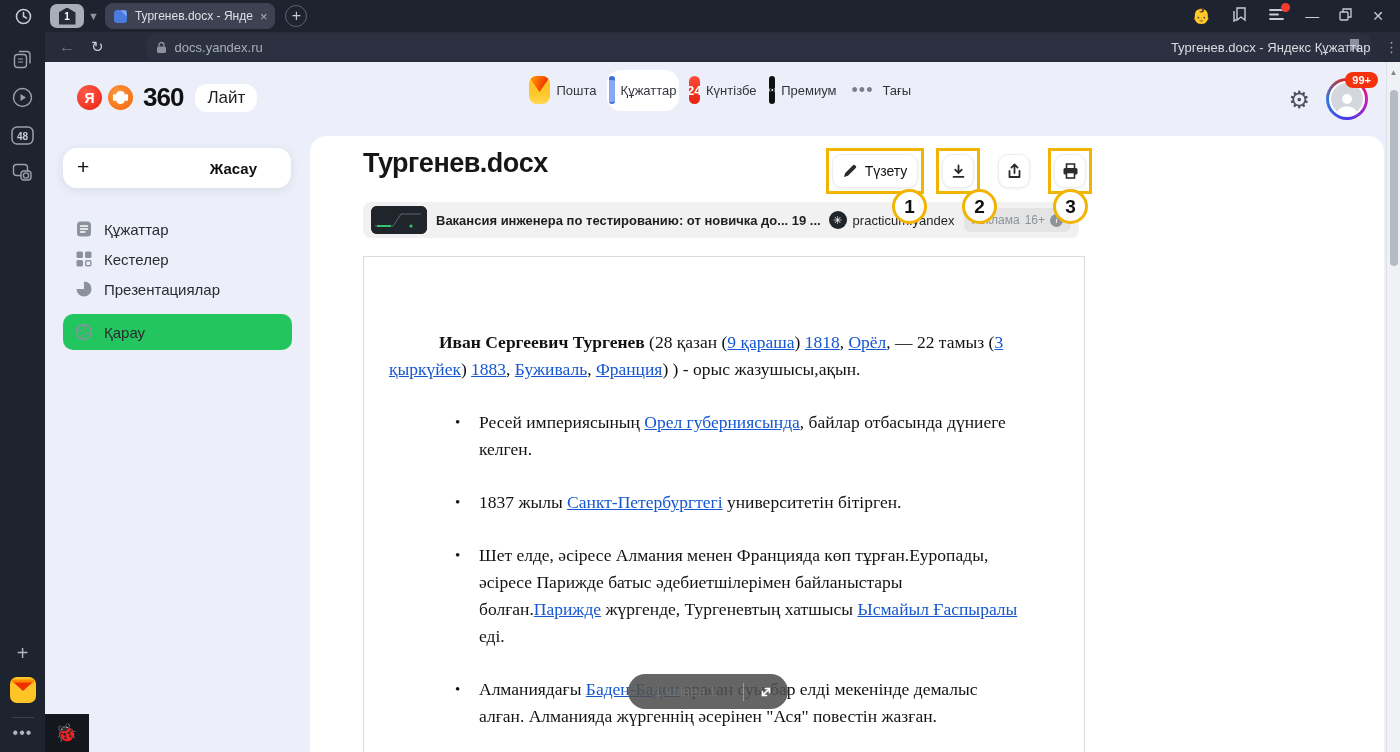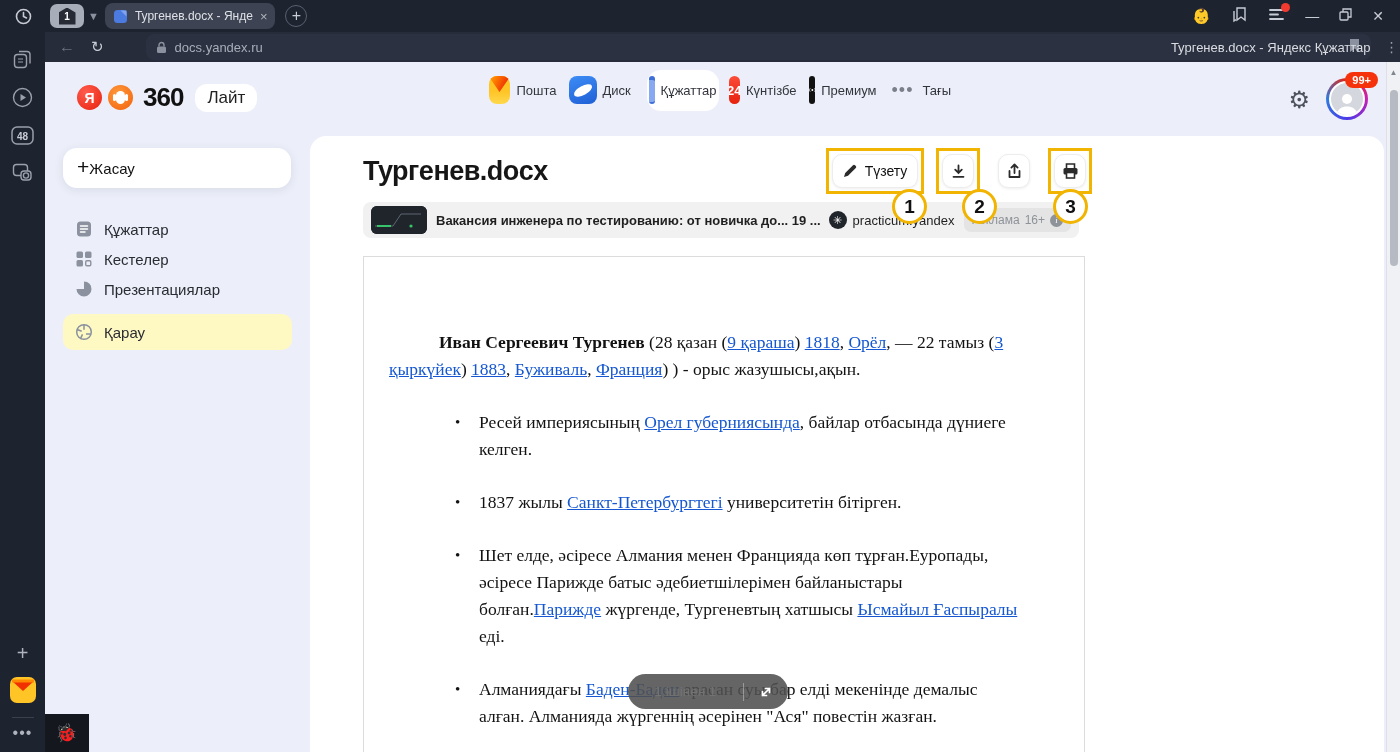--- a/index.html
+++ b/index.html
@@ -86,29 +86,29 @@
   .avatar{width:100%; height:100%; border-radius:50%; background:#D4D7DE; border:2px solid #fff;
     display:flex; align-items:flex-end; justify-content:center; overflow:hidden;}
   .avatar svg{display:block;}
   .avatar-badge{position:absolute; right:-10px; top:-6px; background:#F5320C; color:#fff; font-size:11px;
     font-weight:bold; border-radius:10px; padding:2px 7px;}
 
   .app-side{position:absolute; left:45px; top:136px; width:265px; bottom:0; padding:12px 18px 0;}
   .create-btn{width:228px; height:40px; background:#fff; border:none; border-radius:14px;
     box-shadow:0 2px 10px rgba(40,50,90,.10); display:flex; align-items:center; font-size:15px; color:#111;}
   .create-btn .plus{font-size:21px; font-weight:300; margin:0 0 2px 14px;}
-  .create-btn .lbl{flex:1; text-align:left; margin-right:34px;}
+  .create-btn .lbl{flex:1; text-align:right; margin-right:34px;font-weight:bold;}
   .side-list{margin-top:26px; display:flex; flex-direction:column;}
   .side-item{display:flex; align-items:center; gap:11px; height:30px; padding:0 12px; font-size:15px; color:#2A2C33; border-radius:10px;}
-  .side-item.active{background:#fef9c3; height:36px; margin-top:10px;}
+  .side-item.active{background:#22c55e; height:36px; margin-top:10px;}
 
   .card{position:absolute; left:310px; top:136px; right:16px; bottom:0; background:#fff;
     border-radius:16px 16px 0 0;}
   .content{padding:12px 0 0 53px; width:782px;}
-  .title-row{display:flex; align-items:center; height:46px;}
+  .title-row{display:flex; align-items:flex-start; height:46px;}
   .doc-title{font-size:27px; font-weight:bold; color:#161616; letter-spacing:-.5px;}
   .actions{margin-left:auto; display:flex; align-items:center; gap:12px;}
   .hl-box{border:3px solid var(--hl); padding:3px; display:flex;}
   .hl-box.ghost{border-color:transparent;}
   .btn{background:#fff; border:1px solid #EDEDED; border-radius:10px; height:34px;
     box-shadow:0 1px 3px rgba(0,0,0,.07); display:flex; align-items:center; justify-content:center;}
   .btn-edit{width:86px; gap:8px; font-size:14px; color:#111;}
   .btn-sq{width:32px;}
   .ad{margin-top:8px; width:716px; height:36px; background:#F1F1F1; border-radius:8px;
     display:flex; align-items:center; padding:0 8px; gap:9px;}
@@ -268,26 +268,20 @@
     <span class="brand-360">360</span>
     <span class="brand-badge">Лайт</span>
   </div>
   <nav class="app-nav">
     <div class="nav-item">
       <span class="appic ic-mail">
           <span class="flap"></span>
         </span>
       <span class="nav-label">Пошта</span>
     </div>
-    <div class="nav-item">
-      <span class="appic ic-disk">
-          <span class="ring"></span>
-        </span>
-      <span class="nav-label">Диск</span>
-    </div>
     <div class="nav-item active">
       <span class="appic ic-docs">
           <span class="front"></span>
         </span>
       <span class="nav-label">Құжаттар</span>
     </div>
     <div class="nav-item">
       <span class="appic ic-cal">24</span>
       <span class="nav-label">Күнтізбе</span>
     </div>

